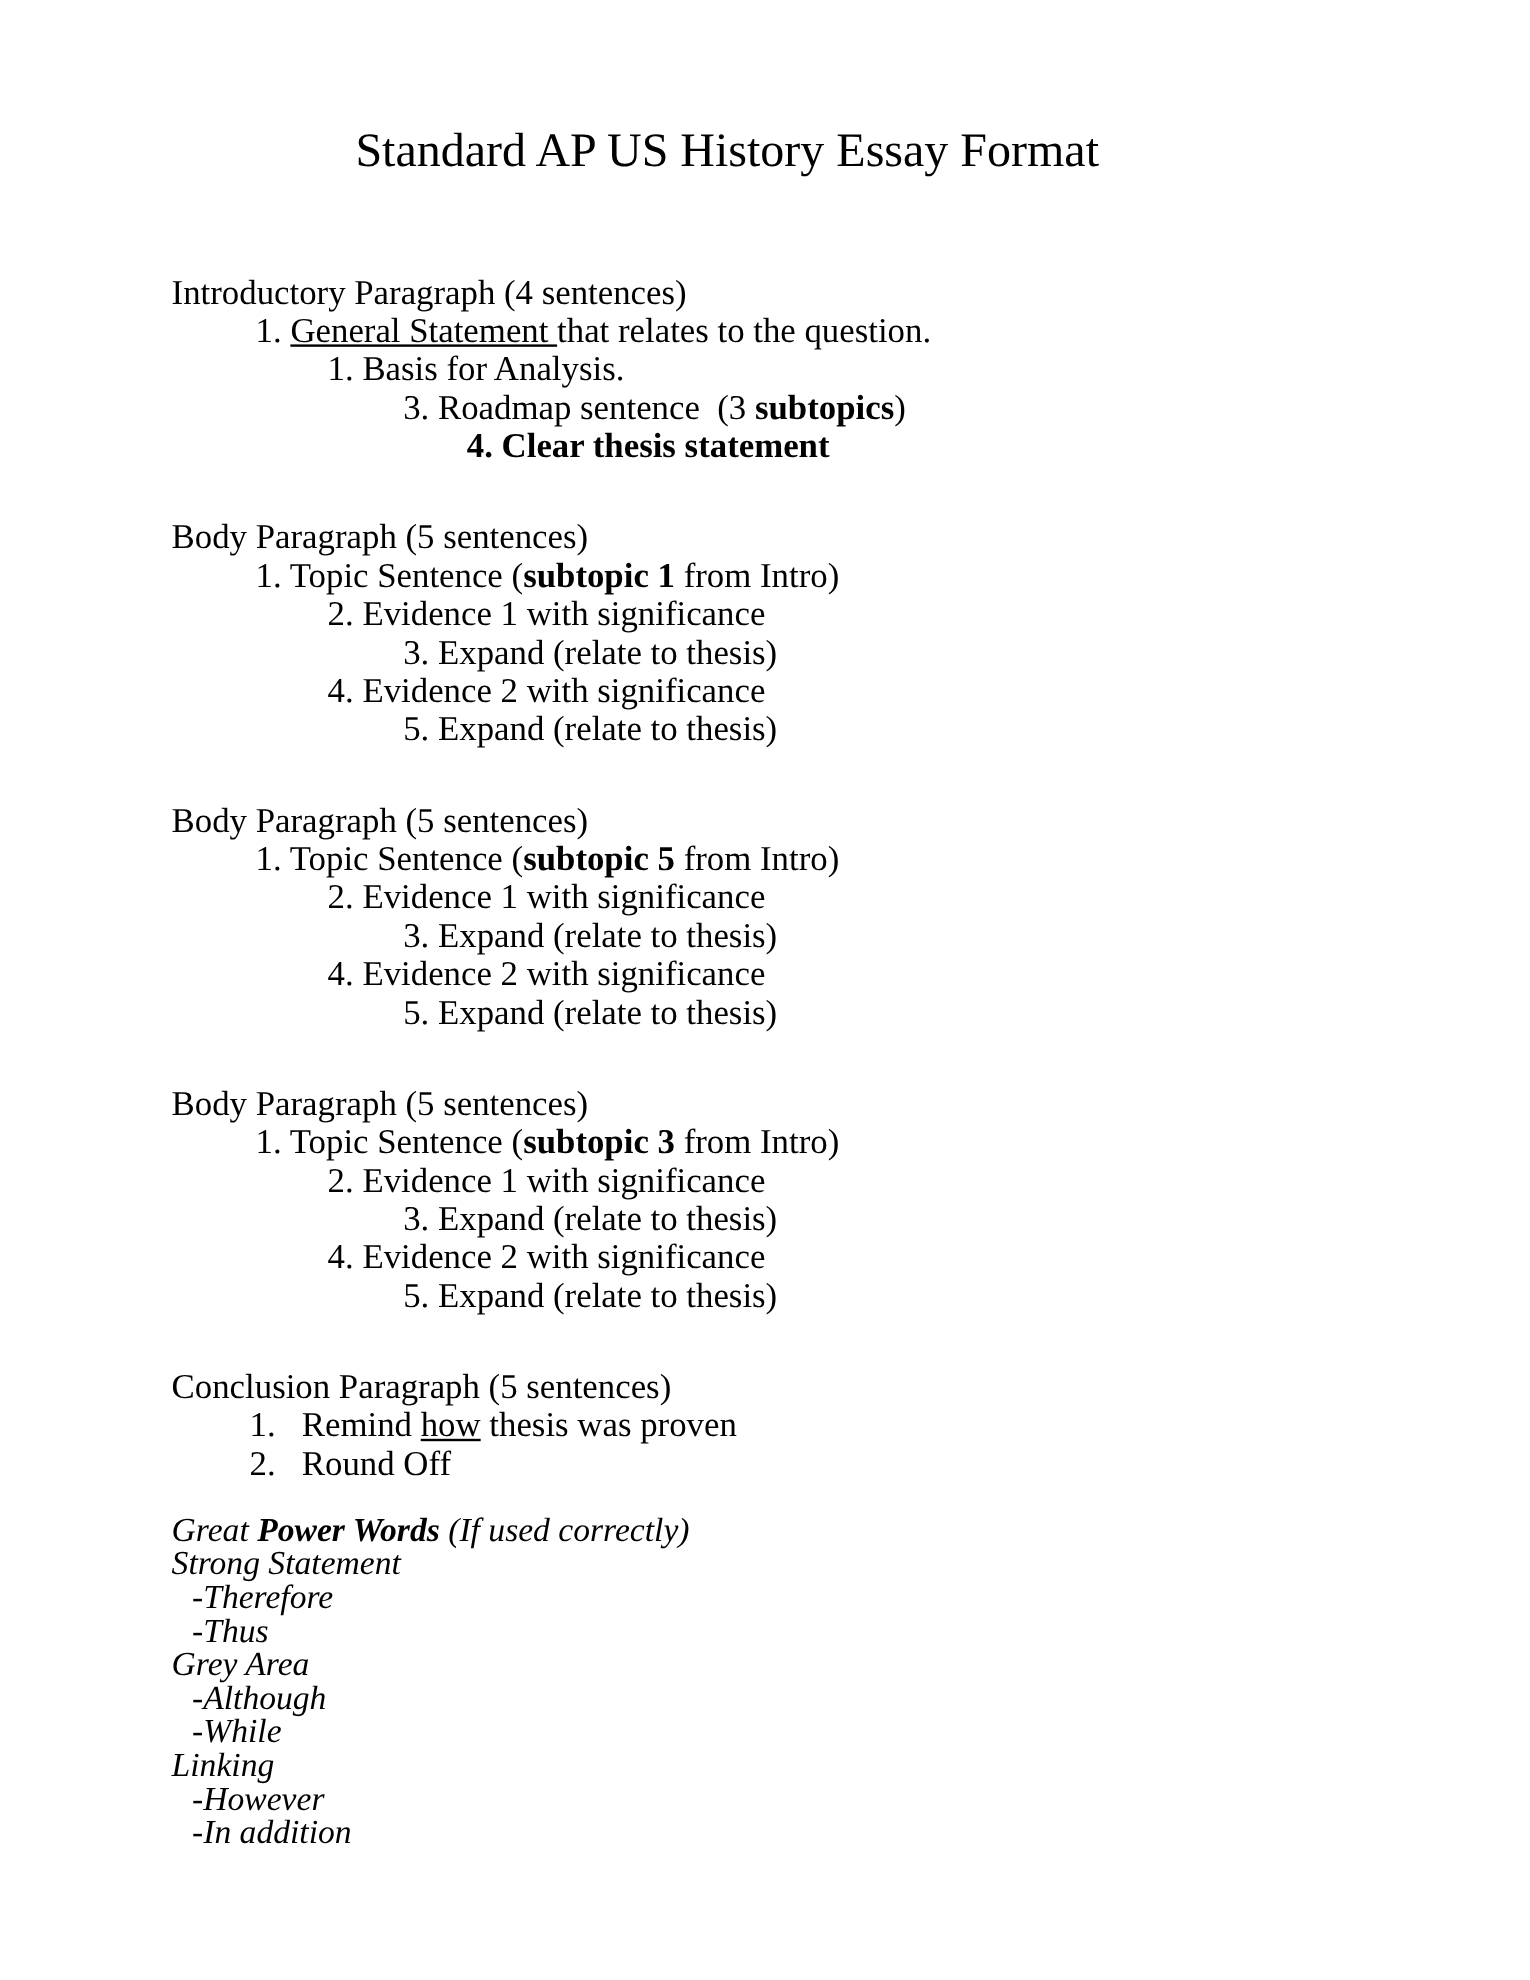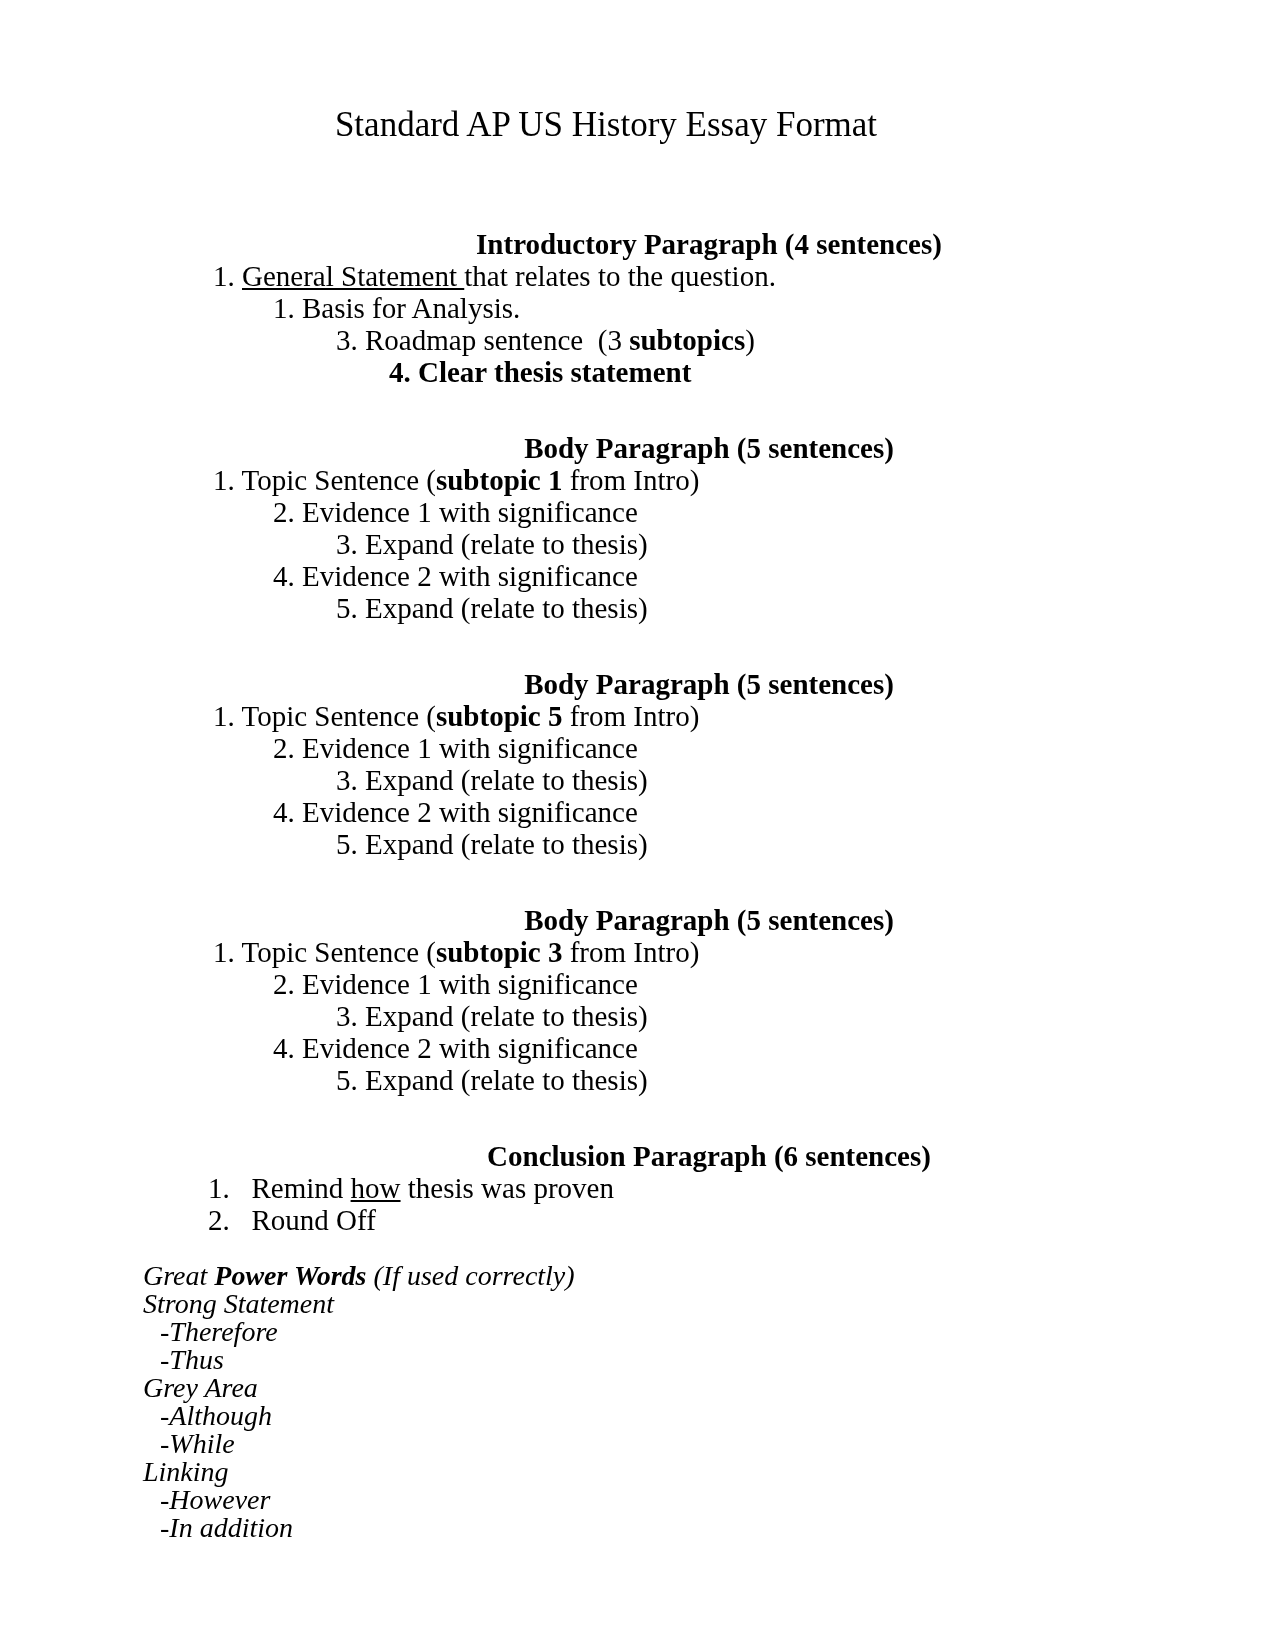--- a/index.html
+++ b/index.html
@@ -13,28 +13,28 @@
     position: relative;
     width: 1275px; height: 1650px;
     background: #ffffff;
     overflow: hidden;
   }
   .doc-title {
     margin: 0;
     padding-top: 104px;
     width: 1212px;
     text-align: center;
-    font-size: 35px;
+    font-size: 40px;
     line-height: 42px;
     font-weight: 400;
   }
   .content { padding-left: 143px; }
   .outline-section { margin-top: 44px; }
   .outline-section.first { margin-top: 82px; }
-  .section-heading { font-weight: 700; text-align: center; }
+  .section-heading { font-weight: 400; }
   .outline-item { white-space: nowrap; }
   .ind-1 { padding-left: 70px; }
   .ind-2 { padding-left: 130px; }
   .ind-3 { padding-left: 193px; }
   .ind-4 { padding-left: 246px; font-weight: bold; }
   .ind-c { padding-left: 65px; }
   .seg-b { font-weight: 700; }
   .seg-u { text-decoration: underline; }
   .power-words {
     margin-top: 26px;
@@ -77,21 +77,21 @@
         </div>
         <div class="outline-section">
           <div class="section-heading">Body Paragraph (5 sentences)</div>
           <div class="outline-item ind-1"><span>1. Topic Sentence (</span><span class="seg-b">subtopic 3</span><span> from Intro)</span></div>
           <div class="outline-item ind-2"><span>2. Evidence 1 with significance</span></div>
           <div class="outline-item ind-3"><span>3. Expand (relate to thesis)</span></div>
           <div class="outline-item ind-2"><span>4. Evidence 2 with significance</span></div>
           <div class="outline-item ind-3"><span>5. Expand (relate to thesis)</span></div>
         </div>
         <div class="outline-section">
-          <div class="section-heading">Conclusion Paragraph (6 sentences)</div>
+          <div class="section-heading">Conclusion Paragraph (5 sentences)</div>
           <div class="outline-item ind-c"><span>1.&nbsp;&nbsp;&nbsp;Remind </span><span class="seg-u">how</span><span> thesis was proven</span></div>
           <div class="outline-item ind-c"><span>2.&nbsp;&nbsp;&nbsp;Round Off</span></div>
         </div>
       </div>
     <div class="power-words">
       <div class="pw-line" id="pw-heading"><span>Great </span><span class="seg-b">Power Words</span><span> (If used correctly)</span></div>
       <div id="pw-lines">
           <div class="pw-line">Strong Statement</div>
           <div class="pw-line pw-dash">-Therefore</div>
           <div class="pw-line pw-dash">-Thus</div>

